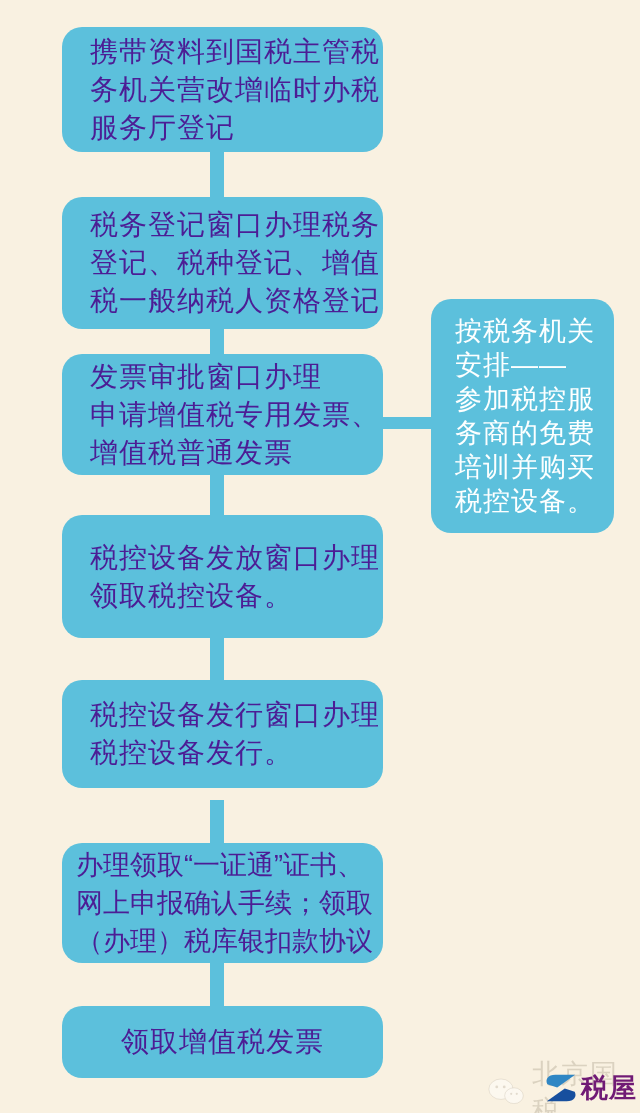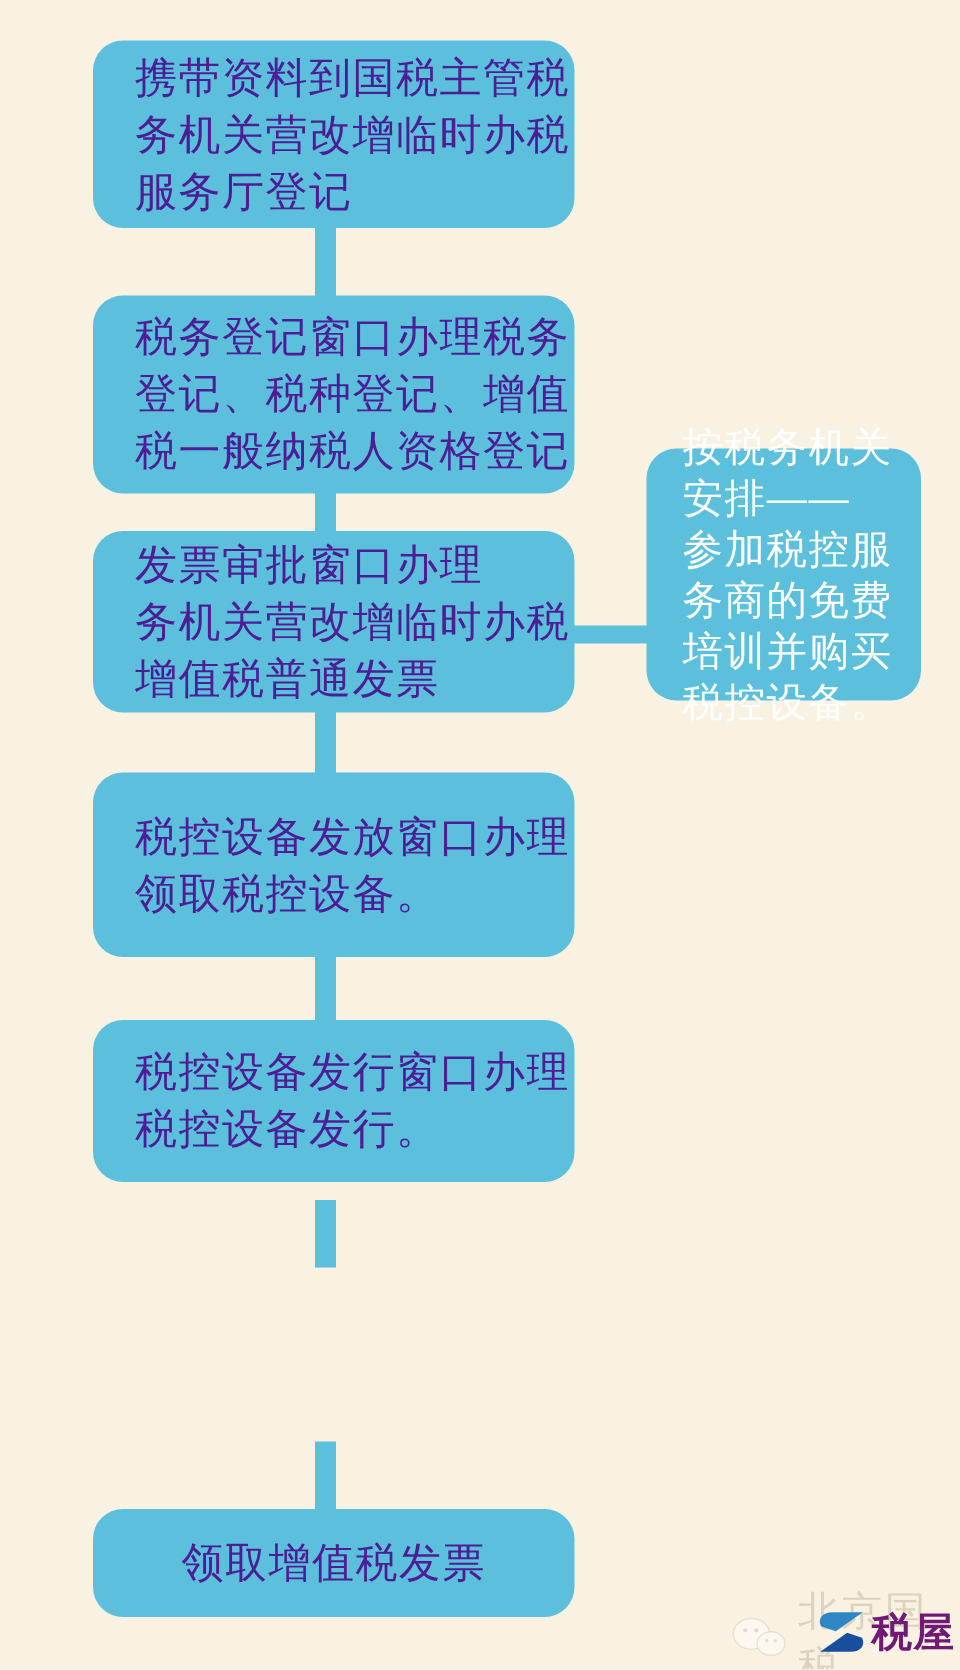--- a/index.html
+++ b/index.html
@@ -25,21 +25,21 @@
     white-space:pre;
     font-size:28px;line-height:38px;
     letter-spacing:1px;
   }
   .step.tight{padding-left:14px;padding-right:6px;}
   .step.tight .txt{font-size:27px;letter-spacing:0;}
   .step.center{justify-content:center;padding:12px;}
   .step.center .txt{text-align:center;}
   .sidebox{
     position:absolute;
-    left:431px;top:299px;width:183px;height:168px;
+    left:431px;top:299px;width:183px;height:234px;
     background:#5cc0dc;
     border-radius:20px;
     color:#fdffff;
     display:flex;align-items:center;
     box-sizing:border-box;
     padding-left:24px;
   }
   .sidebox .txt{
     white-space:pre;
     font-size:27px;line-height:34px;
@@ -77,21 +77,21 @@
 
   <div class="step" style="top:197px;height:132px;">
     <span class="txt">税务登记窗口办理税务
 登记、税种登记、增值
 税一般纳税人资格登记</span>
   </div>
   <div class="conn" style="left:210px;top:312px;width:14px;height:44px;"></div>
 
   <div class="step" style="top:354px;height:121px;">
     <span class="txt">发票审批窗口办理
-务机关营改增临时办税、
+申请增值税专用发票、
 增值税普通发票</span>
   </div>
   <div class="conn" style="left:210px;top:473px;width:14px;height:44px;"></div>
 
   <div class="conn" style="left:381px;top:417px;width:52px;height:12px;"></div>
 
   <div class="sidebox">
     <span class="txt">按税务机关
 安排——
 参加税控服
@@ -105,20 +105,25 @@
 领取税控设备。</span>
   </div>
   <div class="conn" style="left:210px;top:636px;width:14px;height:46px;"></div>
 
   <div class="step" style="top:680px;height:108px;">
     <span class="txt">税控设备发行窗口办理
 税控设备发行。</span>
   </div>
   <div class="conn" style="left:210px;top:800px;width:14px;height:45px;"></div>
 
+  <div class="step tight" style="top:843px;height:120px;">
+    <span class="txt">办理领取“一证通”证书、
+网上申报确认手续；领取
+（办理）税库银扣款协议</span>
+  </div>
   <div class="conn" style="left:210px;top:961px;width:14px;height:47px;"></div>
 
   <div class="step center" style="top:1006px;height:72px;">
     <span class="txt">领取增值税发票</span>
   </div>
 
   <div class="watermark">
     <svg width="42" height="32" viewBox="0 0 42 32">
       <ellipse cx="15" cy="13" rx="13" ry="11" fill="rgba(255,255,255,0.85)" stroke="rgba(150,138,115,0.35)" stroke-width="1"></ellipse>
       <circle cx="10.5" cy="10.5" r="1.5" fill="rgba(150,138,115,0.45)"></circle>

